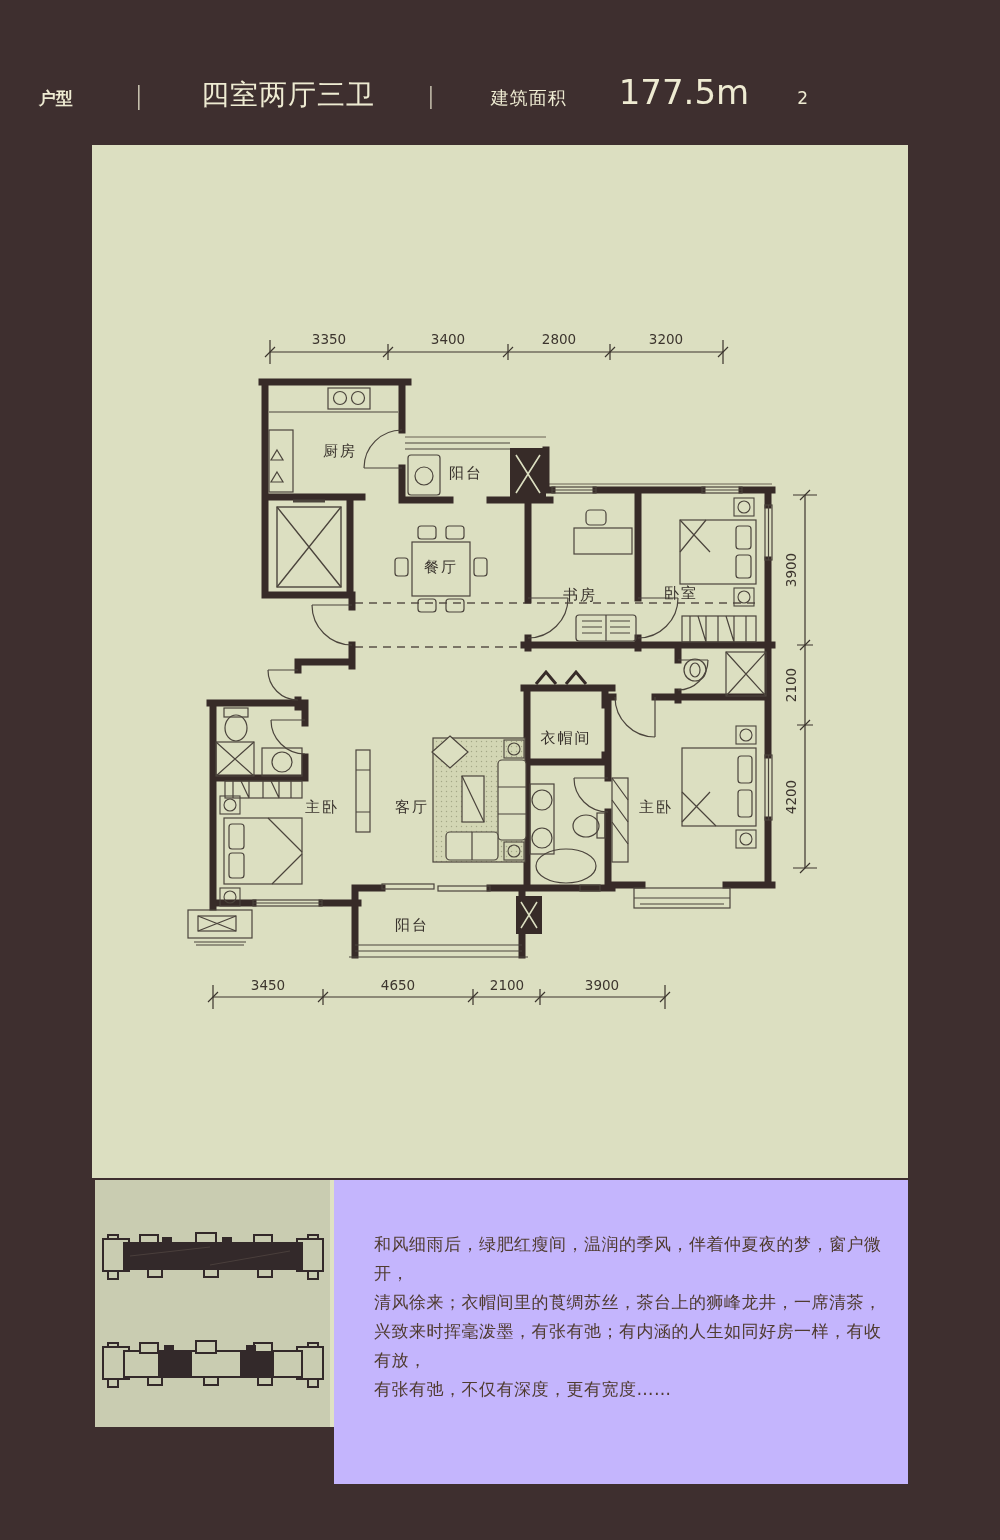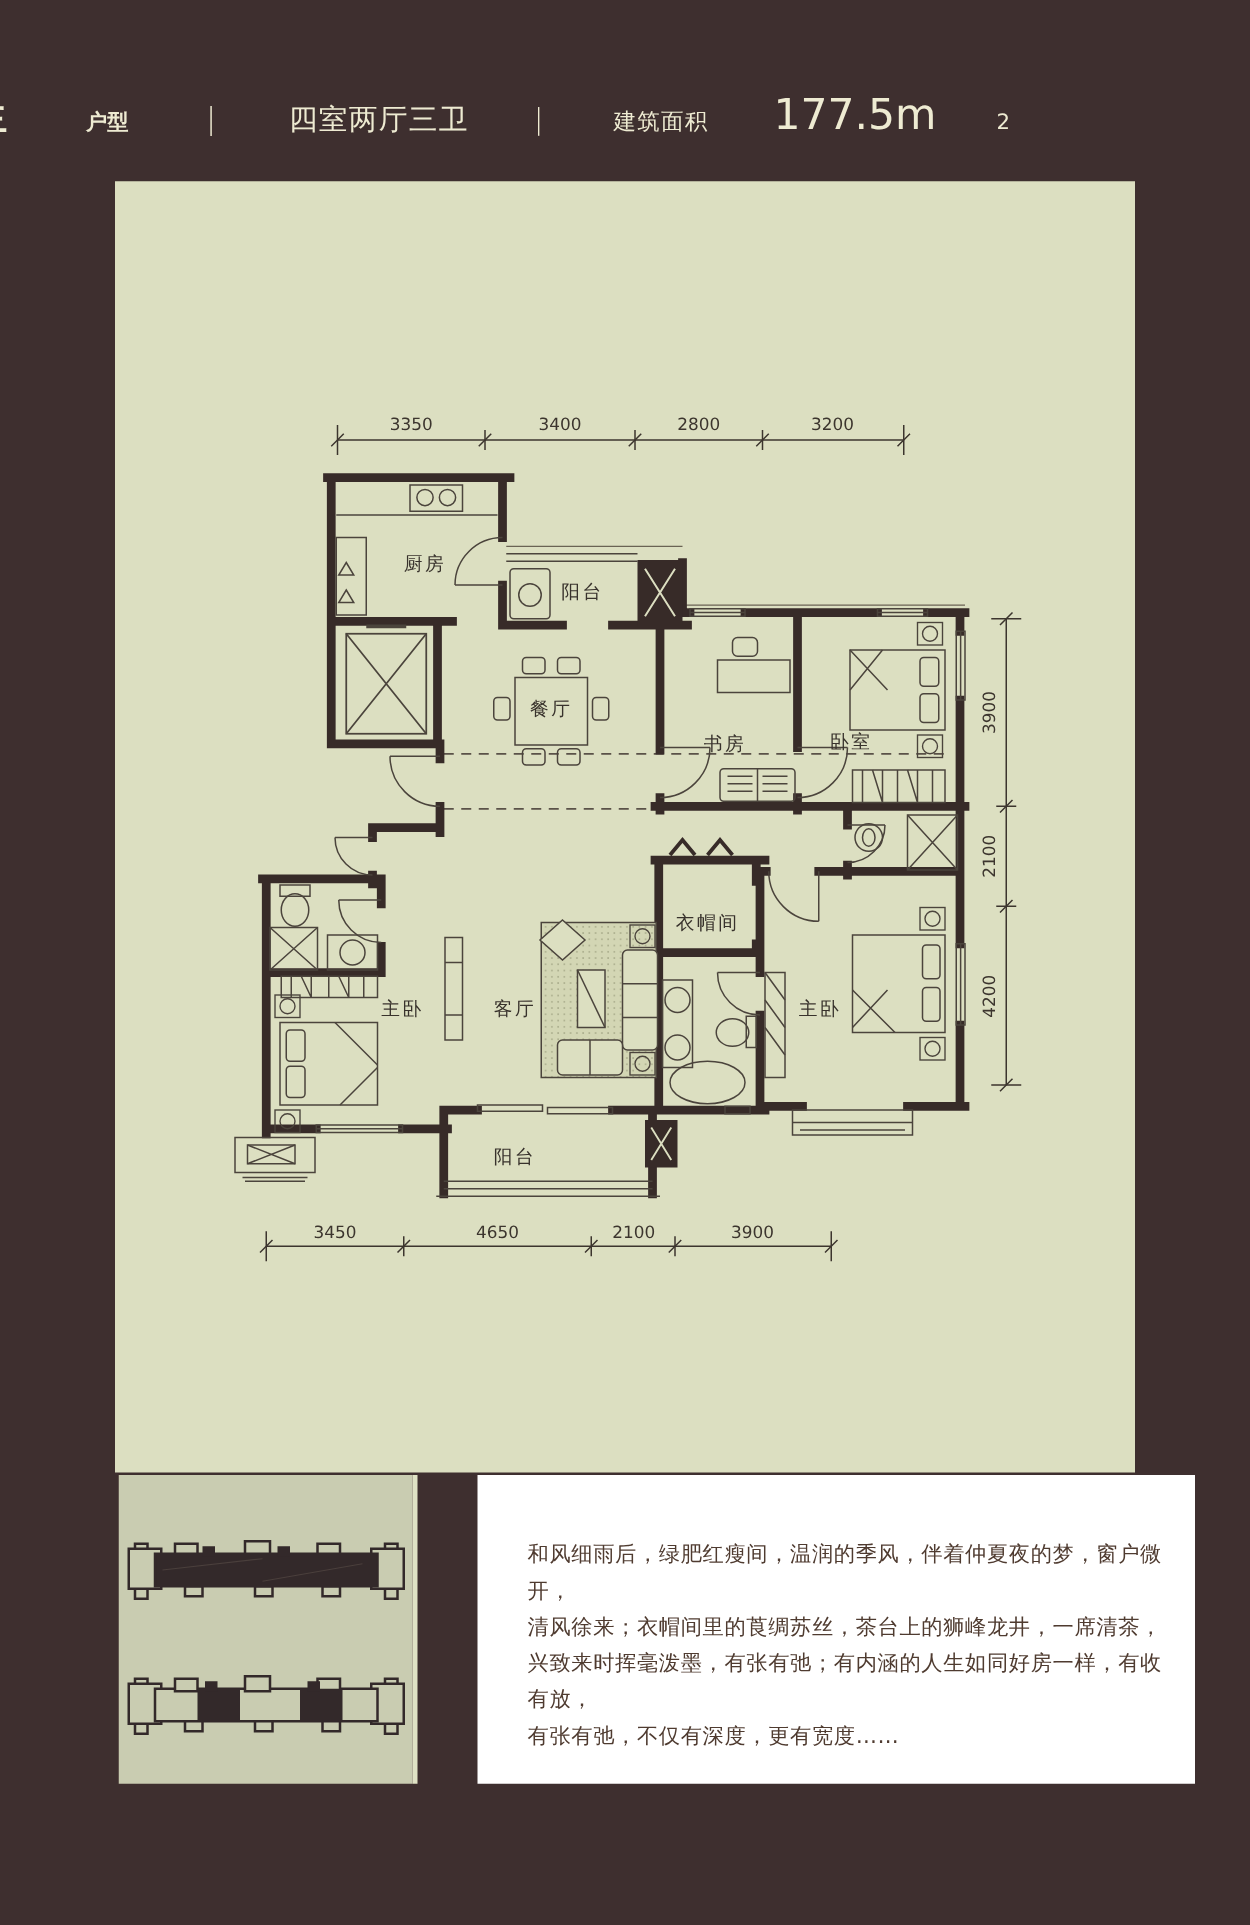--- a/index.html
+++ b/index.html
@@ -11,35 +11,35 @@
   }
   
   .hdr{
     position:absolute;left:0;top:72px;width:808px;height:50px;
     display:flex;justify-content:flex-end;align-items:baseline;
     color:#eeebd2;white-space:nowrap;gap:48px;
   }
   .hdr .code-name{font-size:31px;font-weight:bold;letter-spacing:1px;}
   .hdr .suffix{font-size:17px;font-weight:bold;margin-left:14px;}
   .hdr .div1{font-size:24px;font-weight:200;margin:0 10px 0 14px;}
-  .hdr .layout{font-size:23px;letter-spacing:1px;}
+  .hdr .layout{font-size:28px;letter-spacing:1px;}
   .hdr .div2{font-size:23px;font-weight:200;margin:0 8px 0 4px;}
   .hdr .arealab{font-size:18px;letter-spacing:1px;}
   .hdr .areaval{font-size:34px;font-weight:400;margin-left:4px;}
   .hdr .areasup{font-size:17px;vertical-align:14px;}
   
   .panel{
     position:absolute;left:92px;top:145px;width:816px;height:1033px;
     background:#dcdfc1;
   }
   .plan{position:absolute;left:150px;top:300px;}
   
   .boxL{position:absolute;left:95px;top:1180px;width:235px;height:247px;background:#c9ccb1;}
   .boxDivider{position:absolute;left:330px;top:1180px;width:4px;height:247px;background:#dfe2c4;}
-  .boxR{position:absolute;left:334px;top:1180px;width:574px;height:247px;background:#ffffff;margin-left:48px;}
+  .boxR{position:absolute;left:334px;top:1180px;width:574px;height:304px;background:#c4b5fd;}
   .desc{
     position:absolute;left:40px;top:50px;width:512px;
     color:#4f3b30;font-size:17px;line-height:29px;letter-spacing:0.5px;
   }
   .bkey{position:absolute;left:5px;}
   svg text{font-family:"DejaVu Sans","Liberation Sans",sans-serif;}
   .roomlabel{font-size:15px;fill:#38322c;letter-spacing:2px;}
   .dimtext{font-size:13.5px;fill:#3c352e;}
 </style>
 </head>

